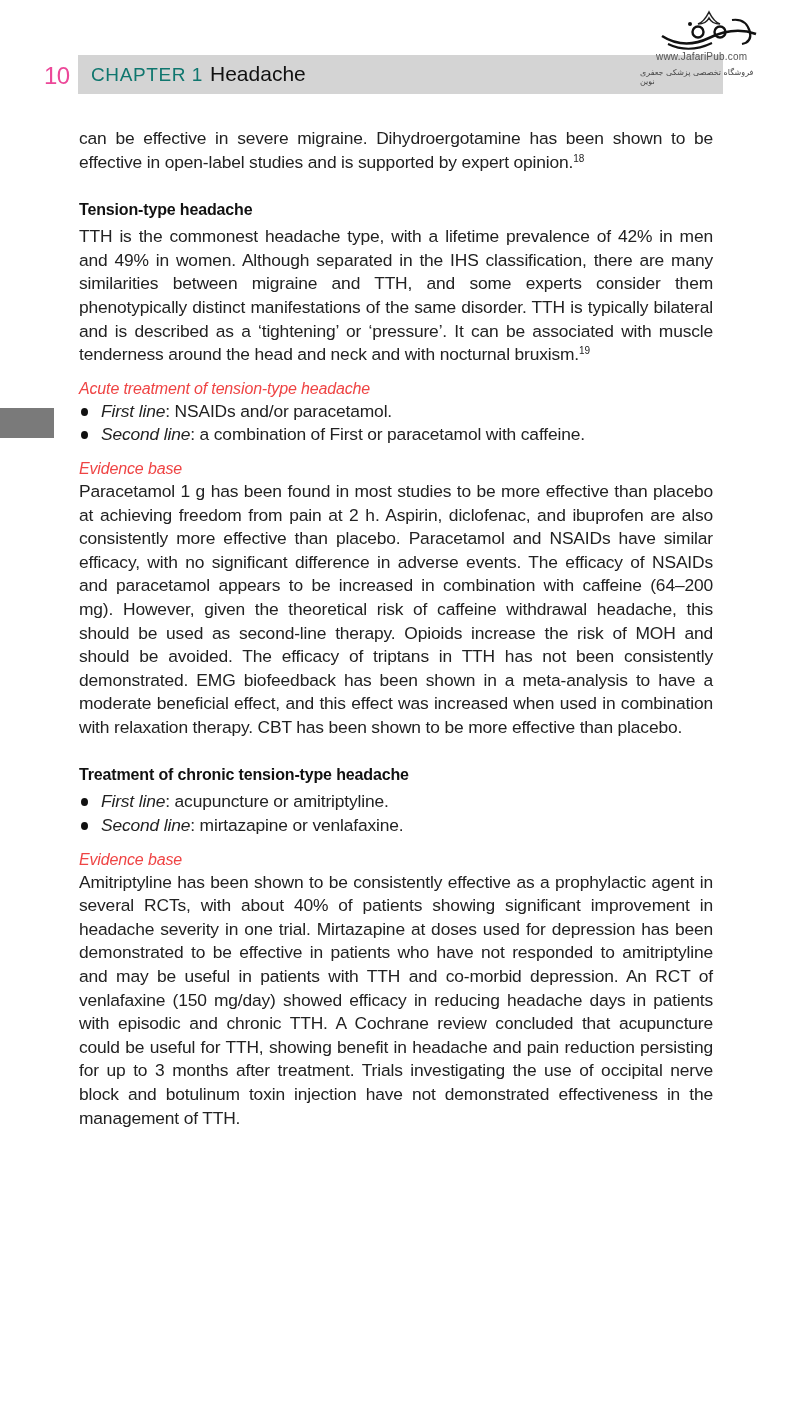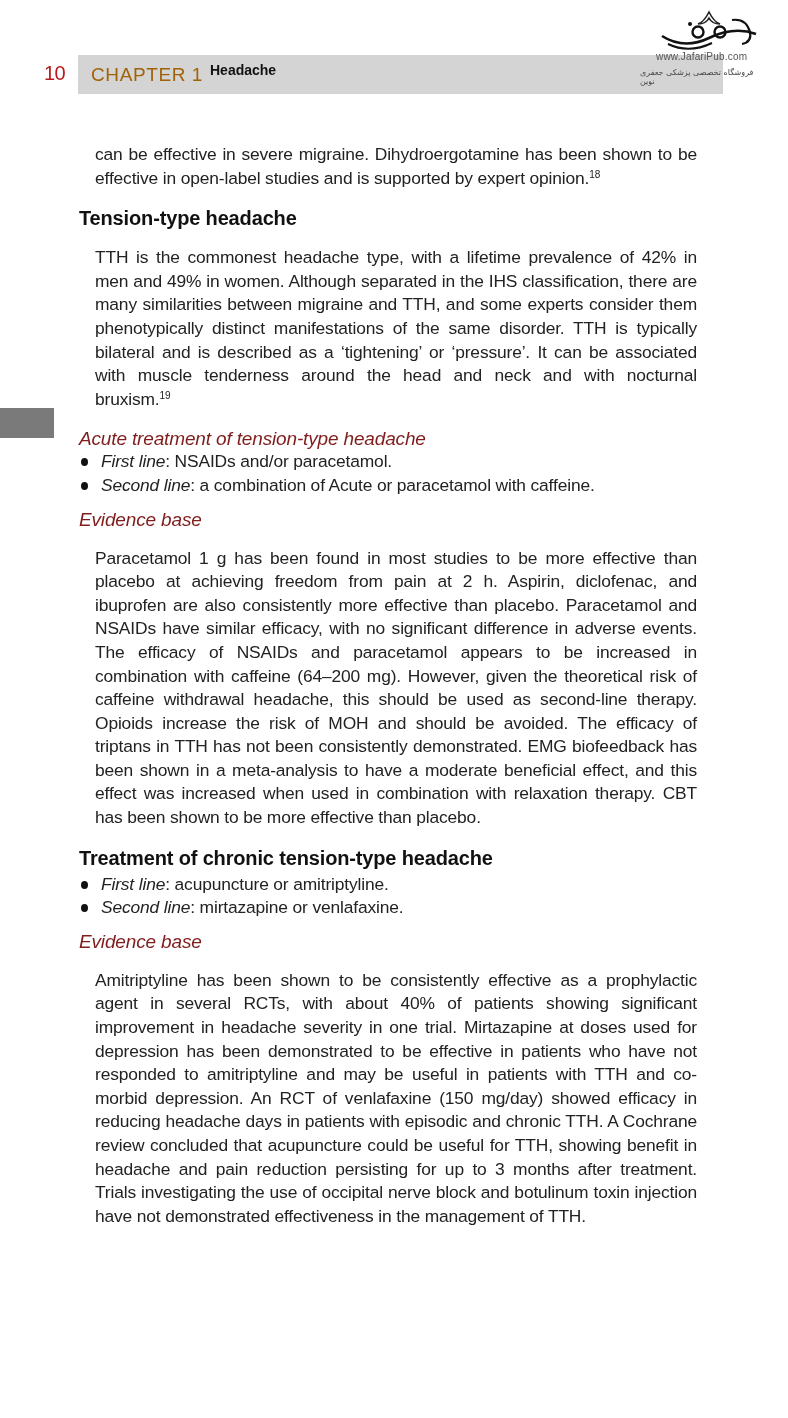--- a/index.html
+++ b/index.html
@@ -3,33 +3,33 @@
   <meta charset="utf-8">
   <style>
     html, body { margin: 0; padding: 0; background: #ffffff; }
     body {
       width: 788px; height: 1418px; position: relative; overflow: hidden;
       font-family: "Liberation Sans", "DejaVu Sans", sans-serif;
       color: #1a1a1a;
     }
     .page-num {
       position: absolute; left: 44px; top: 62px;
-      font-size: 20px; color: #b91c1c; letter-spacing: -0.5px;
+      font-size: 24px; color: #ec4899; letter-spacing: -0.5px;
     }
     .header-bar {
       position: absolute; left: 78px; top: 55px; width: 645px; height: 39px;
       background: #d4d4d4;
     }
     .chapter-label {
       position: absolute; left: 91px; top: 64px;
-      font-size: 19px; font-weight: 300; color: #a16207; letter-spacing: 0.6px;
+      font-size: 19px; font-weight: 300; color: #0f766e; letter-spacing: 0.6px;
     }
     .chapter-title {
       position: absolute; left: 210px; top: 62px;
-      font-size: 14px; font-weight: bold; color: #111;
+      font-size: 21px; font-weight: normal; color: #111;
     }
     .logo {
       position: absolute; left: 640px; top: 10px; width: 140px; height: 75px; text-decoration: underline;
     }
     .logo svg { position: absolute; left: 14px; top: 0; }
     .logo-url {
       position: absolute; left: 16px; top: 41px; font-size: 10px; color: #555;
       letter-spacing: 0.2px;
     }
     .logo-sub {
@@ -39,29 +39,29 @@
     }
     .side-tab {
       position: absolute; left: 0; top: 408px; width: 54px; height: 30px;
       background: #7a7a7a;
     }
     .content {
       position: absolute; left: 79px; top: 127px; width: 634px;
       font-size: 17.4px; line-height: 23.6px; color: #222;
       letter-spacing: -0.15px;
     }
-    .content p { margin: 16px; text-align: justify; }
+    .content p { margin: 0; text-align: justify; }
     .content sup { font-size: 10px; line-height: 0; vertical-align: 6px; }
     h2.sec {
-      margin: 12px 0 3px 0; font-size: 20px; font-weight: bold; color: #111;
+      margin: 24px 0 3px 0; font-size: 16px; font-weight: bold; color: #111;
       line-height: 24px;
     }
     h3.sub {
-      margin: 10px 0 0 0; font-size: 19px; font-style: italic; font-weight: normal;
-      color: #7f1d1d; line-height: 23px;
+      margin: 10px 0 0 0; font-size: 16px; font-style: italic; font-weight: normal;
+      color: #ef4444; line-height: 23px;
     }
     ul.bullets { list-style: none; margin: 0; padding: 0; }
     ul.bullets li { position: relative; padding-left: 22px; line-height: 23.6px; }
     ul.bullets li .dot {
       position: absolute; left: 2px; top: 8px; width: 7px; height: 8px;
       background: #111; border-radius: 50%;
     }
     ul.bullets li em { font-style: italic; }
   </style>
 </head>
@@ -90,21 +90,21 @@
 
 <div class="content">
   <p><span>can be effective in severe migraine. Dihydroergotamine has been shown to be effective in open-label studies and is supported by expert opinion.</span><sup>18</sup></p>
 
   <h2 class="sec">Tension-type headache</h2>
   <p><span>TTH is the commonest headache type, with a lifetime prevalence of 42% in men and 49% in women. Although separated in the IHS classification, there are many similarities between migraine and TTH, and some experts consider them phenotypically distinct manifestations of the same disorder. TTH is typically bilateral and is described as a ‘tightening’ or ‘pressure’. It can be associated with muscle tenderness around the head and neck and with nocturnal bruxism.</span><sup>19</sup></p>
 
   <h3 class="sub">Acute treatment of tension-type headache</h3>
   <ul class="bullets">
     <li><span class="dot"></span><em>First line</em><span>: NSAIDs and/or paracetamol.</span></li>
-    <li><span class="dot"></span><em>Second line</em><span>: a combination of Acute or paracetamol with caffeine.</span></li>
+    <li><span class="dot"></span><em>Second line</em><span>: a combination of First or paracetamol with caffeine.</span></li>
   </ul>
 
   <h3 class="sub">Evidence base</h3>
   <p>Paracetamol 1 g has been found in most studies to be more effective than placebo at achieving freedom from pain at 2 h. Aspirin, diclofenac, and ibuprofen are also consistently more effective than placebo. Paracetamol and NSAIDs have similar efficacy, with no significant difference in adverse events. The efficacy of NSAIDs and paracetamol appears to be increased in combination with caffeine (64–200 mg). However, given the theoretical risk of caffeine withdrawal headache, this should be used as second-line therapy. Opioids increase the risk of MOH and should be avoided. The efficacy of triptans in TTH has not been consistently demonstrated. EMG biofeedback has been shown in a meta-analysis to have a moderate beneficial effect, and this effect was increased when used in combination with relaxation therapy. CBT has been shown to be more effective than placebo.</p>
 
   <h2 class="sec">Treatment of chronic tension-type headache</h2>
   <ul class="bullets">
     <li><span class="dot"></span><em>First line</em><span>: acupuncture or amitriptyline.</span></li>
     <li><span class="dot"></span><em>Second line</em><span>: mirtazapine or venlafaxine.</span></li>
   </ul>

